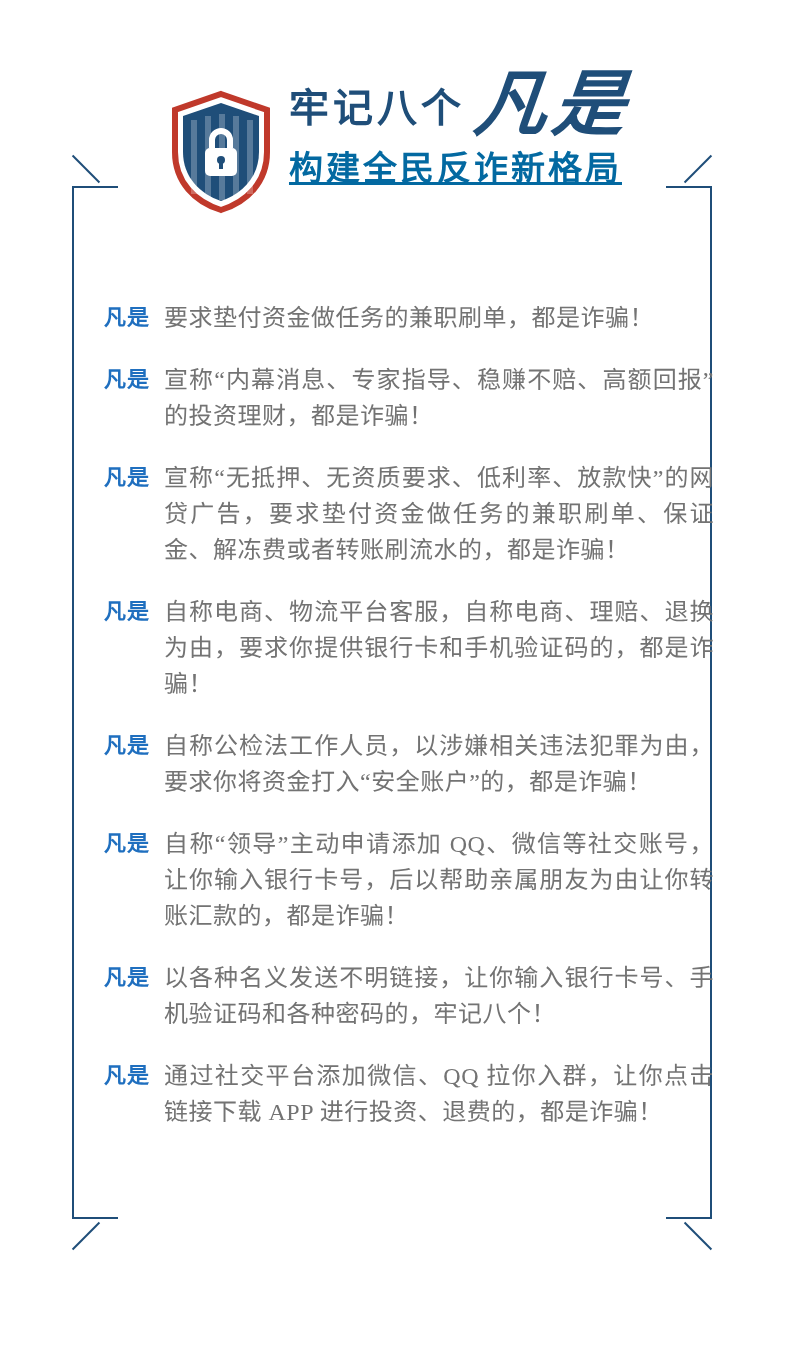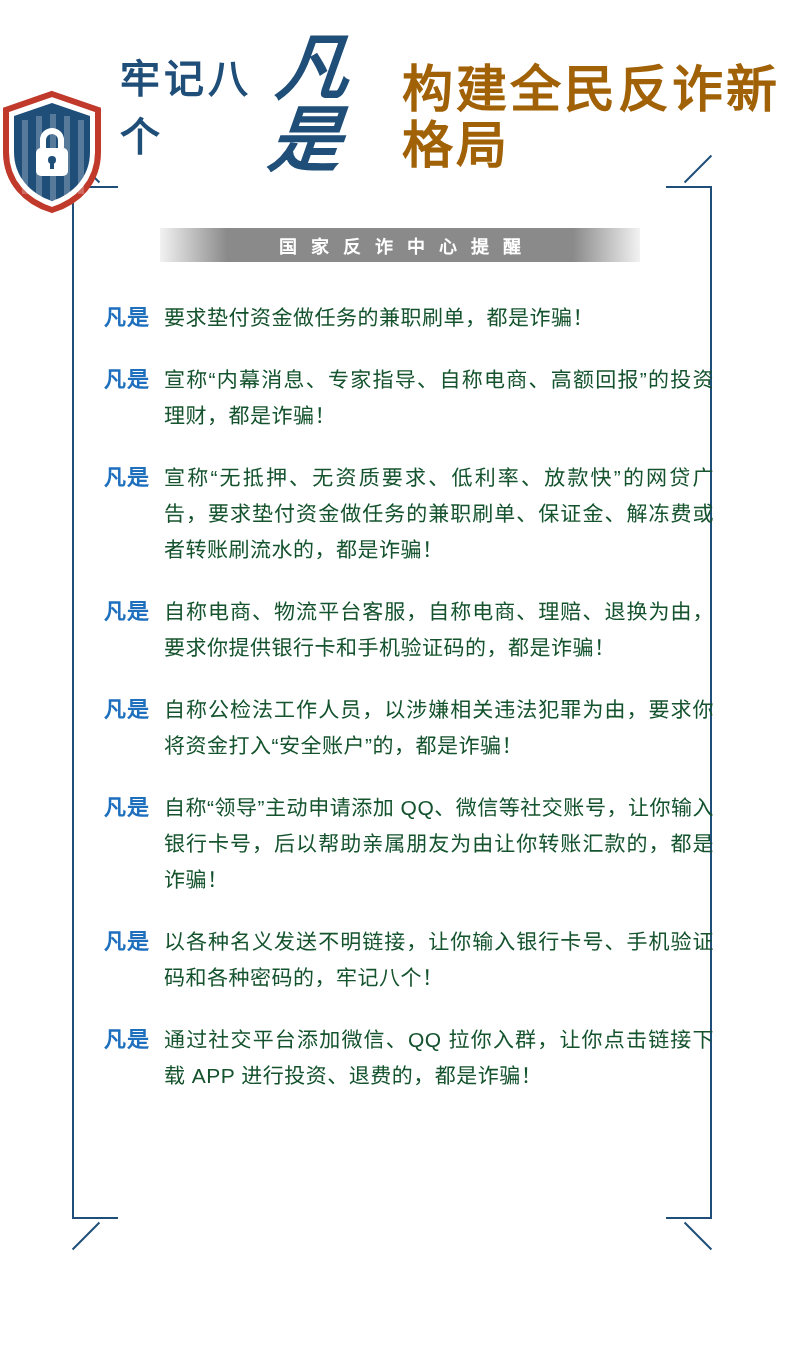--- a/index.html
+++ b/index.html
@@ -78,21 +78,21 @@
     gap: 16px;
   }
   .shield-wrap {
     width: 104px;
     height: 124px;
     flex: 0 0 auto;
     margin-top: 28px;
   }
   .title-block {
     display: flex;
-    flex-direction: row;
+    flex-direction: column;
     gap: 2px;
   }
   .title-row1 {
     display: flex;
     align-items: center;
     gap: 10px;
     height: 86px;
   }
   .title-row1 .t1 {
     font-size: 40px;
@@ -105,26 +105,27 @@
     font-size: 72px;
     font-weight: bold;
     color: #1f4e79;
     font-family: "Liberation Serif", "DejaVu Serif", serif;
     font-style: italic;
     letter-spacing: 6px;
     line-height: 1;
     transform: skewX(-6deg);
   }
   .title-row2 {
-    font-size: 51px;
-    font-weight: bold;
-    color: #a16207;
+    font-size: 34px;
+    font-weight: bold;
+    color: #0369a1;
     letter-spacing: 3px;
     font-family: "Liberation Serif", "DejaVu Serif", serif;
     line-height: 1.1;
+    text-decoration: underline;
   }
 
   
   .ribbon {
     position: absolute;
     left: 50%;
     transform: translateX(-50%);
     top: 228px;
     width: 480px;
     height: 34px;
@@ -159,24 +160,24 @@
     width: 60px;
     color: #1f6fbf;
     font-weight: bold;
     font-size: 22px;
     line-height: 36px;
     font-family: "Liberation Serif", "DejaVu Serif", serif;
     letter-spacing: 1px;
   }
   .item-text {
     flex: 1 1 auto;
-    font-size: 21px;
+    font-size: 24px;
     line-height: 36px;
-    color: #14532d;
-    font-family: Liberation Sans, sans-serif;
+    color: #737373;
+    font-family: Liberation Serif, serif;
     text-align: justify;
     letter-spacing: 0.5px;
   }
 </style>
 </head>
 <body>
 
 <div class="poster">
 
   <div class="frame">
@@ -219,61 +220,58 @@
         <div class="title-row1">
           <span class="t1">牢记八个</span>
           <span class="brush">凡是</span>
         </div>
         <div class="title-row2">构建全民反诈新格局</div>
       </div>
 
     </div>
   </div>
 
-  <div class="ribbon">
-    <span>国家反诈中心提醒</span>
+
+  <div class="list">
+
+    <div class="item">
+      <div class="item-tag">凡是</div>
+      <div class="item-text">要求垫付资金做任务的兼职刷单，都是诈骗！</div>
+    </div>
+
+    <div class="item">
+      <div class="item-tag">凡是</div>
+      <div class="item-text">宣称“内幕消息、专家指导、稳赚不赔、高额回报”的投资理财，都是诈骗！</div>
+    </div>
+
+    <div class="item">
+      <div class="item-tag">凡是</div>
+      <div class="item-text">宣称“无抵押、无资质要求、低利率、放款快”的网贷广告，要求垫付资金做任务的兼职刷单、保证金、解冻费或者转账刷流水的，都是诈骗！</div>
+    </div>
+
+    <div class="item">
+      <div class="item-tag">凡是</div>
+      <div class="item-text">自称电商、物流平台客服，自称电商、理赔、退换为由，要求你提供银行卡和手机验证码的，都是诈骗！</div>
+    </div>
+
+    <div class="item">
+      <div class="item-tag">凡是</div>
+      <div class="item-text">自称公检法工作人员，以涉嫌相关违法犯罪为由，要求你将资金打入“安全账户”的，都是诈骗！</div>
+    </div>
+
+    <div class="item">
+      <div class="item-tag">凡是</div>
+      <div class="item-text">自称“领导”主动申请添加 QQ、微信等社交账号，让你输入银行卡号，后以帮助亲属朋友为由让你转账汇款的，都是诈骗！</div>
+    </div>
+
+    <div class="item">
+      <div class="item-tag">凡是</div>
+      <div class="item-text">以各种名义发送不明链接，让你输入银行卡号、手机验证码和各种密码的，牢记八个！</div>
+    </div>
+
+    <div class="item">
+      <div class="item-tag">凡是</div>
+      <div class="item-text">通过社交平台添加微信、QQ 拉你入群，让你点击链接下载 APP 进行投资、退费的，都是诈骗！</div>
+    </div>
+
   </div>
 
-  <div class="list">
-
-    <div class="item">
-      <div class="item-tag">凡是</div>
-      <div class="item-text">要求垫付资金做任务的兼职刷单，都是诈骗！</div>
-    </div>
-
-    <div class="item">
-      <div class="item-tag">凡是</div>
-      <div class="item-text">宣称“内幕消息、专家指导、自称电商、高额回报”的投资理财，都是诈骗！</div>
-    </div>
-
-    <div class="item">
-      <div class="item-tag">凡是</div>
-      <div class="item-text">宣称“无抵押、无资质要求、低利率、放款快”的网贷广告，要求垫付资金做任务的兼职刷单、保证金、解冻费或者转账刷流水的，都是诈骗！</div>
-    </div>
-
-    <div class="item">
-      <div class="item-tag">凡是</div>
-      <div class="item-text">自称电商、物流平台客服，自称电商、理赔、退换为由，要求你提供银行卡和手机验证码的，都是诈骗！</div>
-    </div>
-
-    <div class="item">
-      <div class="item-tag">凡是</div>
-      <div class="item-text">自称公检法工作人员，以涉嫌相关违法犯罪为由，要求你将资金打入“安全账户”的，都是诈骗！</div>
-    </div>
-
-    <div class="item">
-      <div class="item-tag">凡是</div>
-      <div class="item-text">自称“领导”主动申请添加 QQ、微信等社交账号，让你输入银行卡号，后以帮助亲属朋友为由让你转账汇款的，都是诈骗！</div>
-    </div>
-
-    <div class="item">
-      <div class="item-tag">凡是</div>
-      <div class="item-text">以各种名义发送不明链接，让你输入银行卡号、手机验证码和各种密码的，牢记八个！</div>
-    </div>
-
-    <div class="item">
-      <div class="item-tag">凡是</div>
-      <div class="item-text">通过社交平台添加微信、QQ 拉你入群，让你点击链接下载 APP 进行投资、退费的，都是诈骗！</div>
-    </div>
-
-  </div>
-
 </div>
 
 </body></html>

